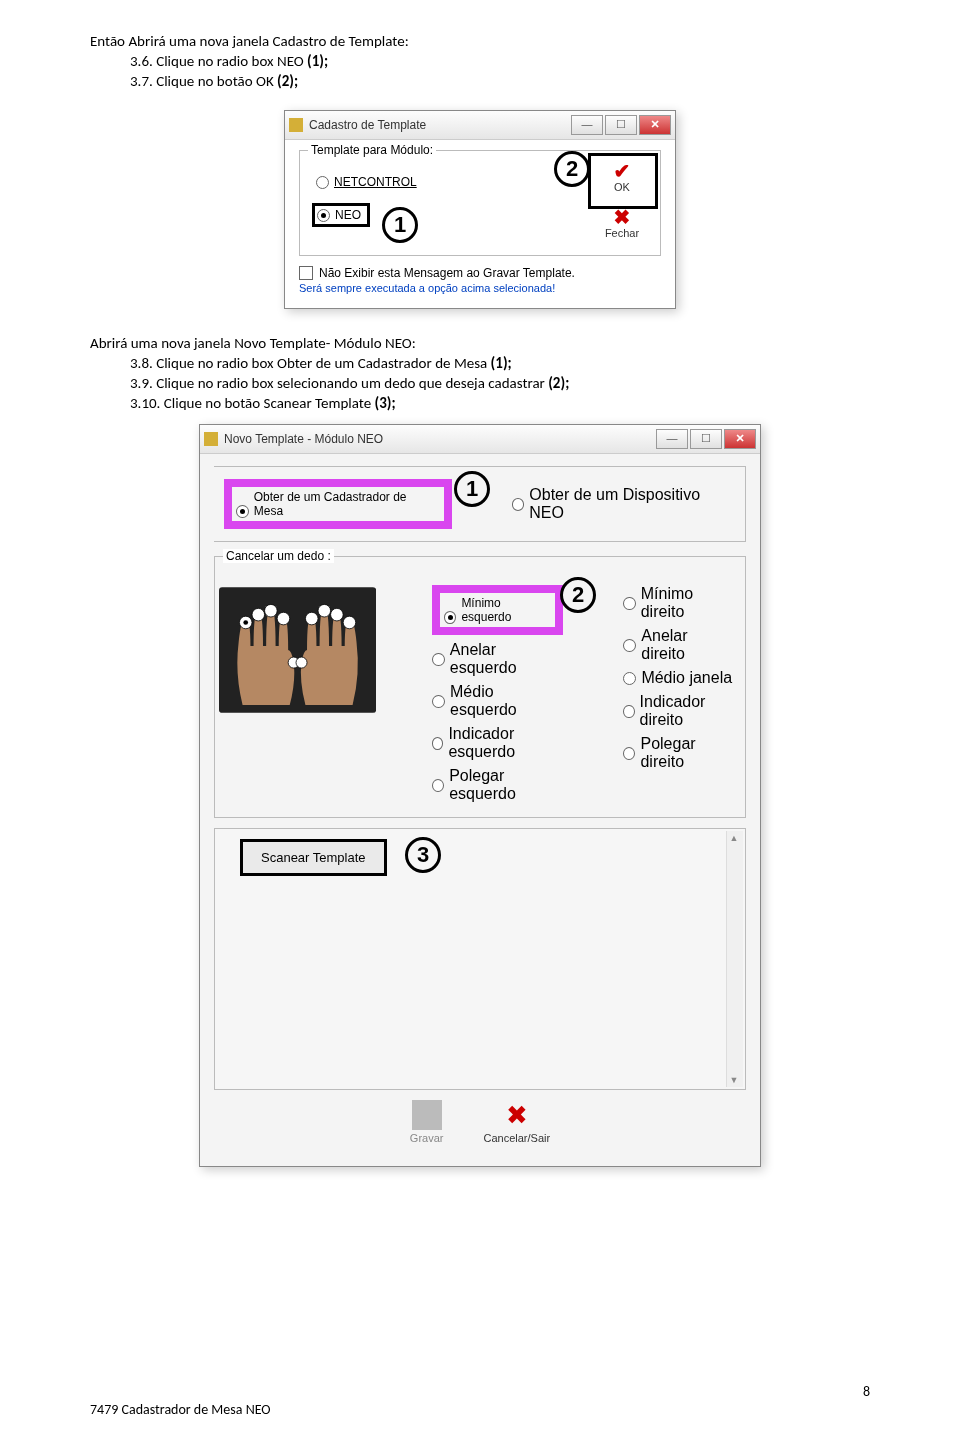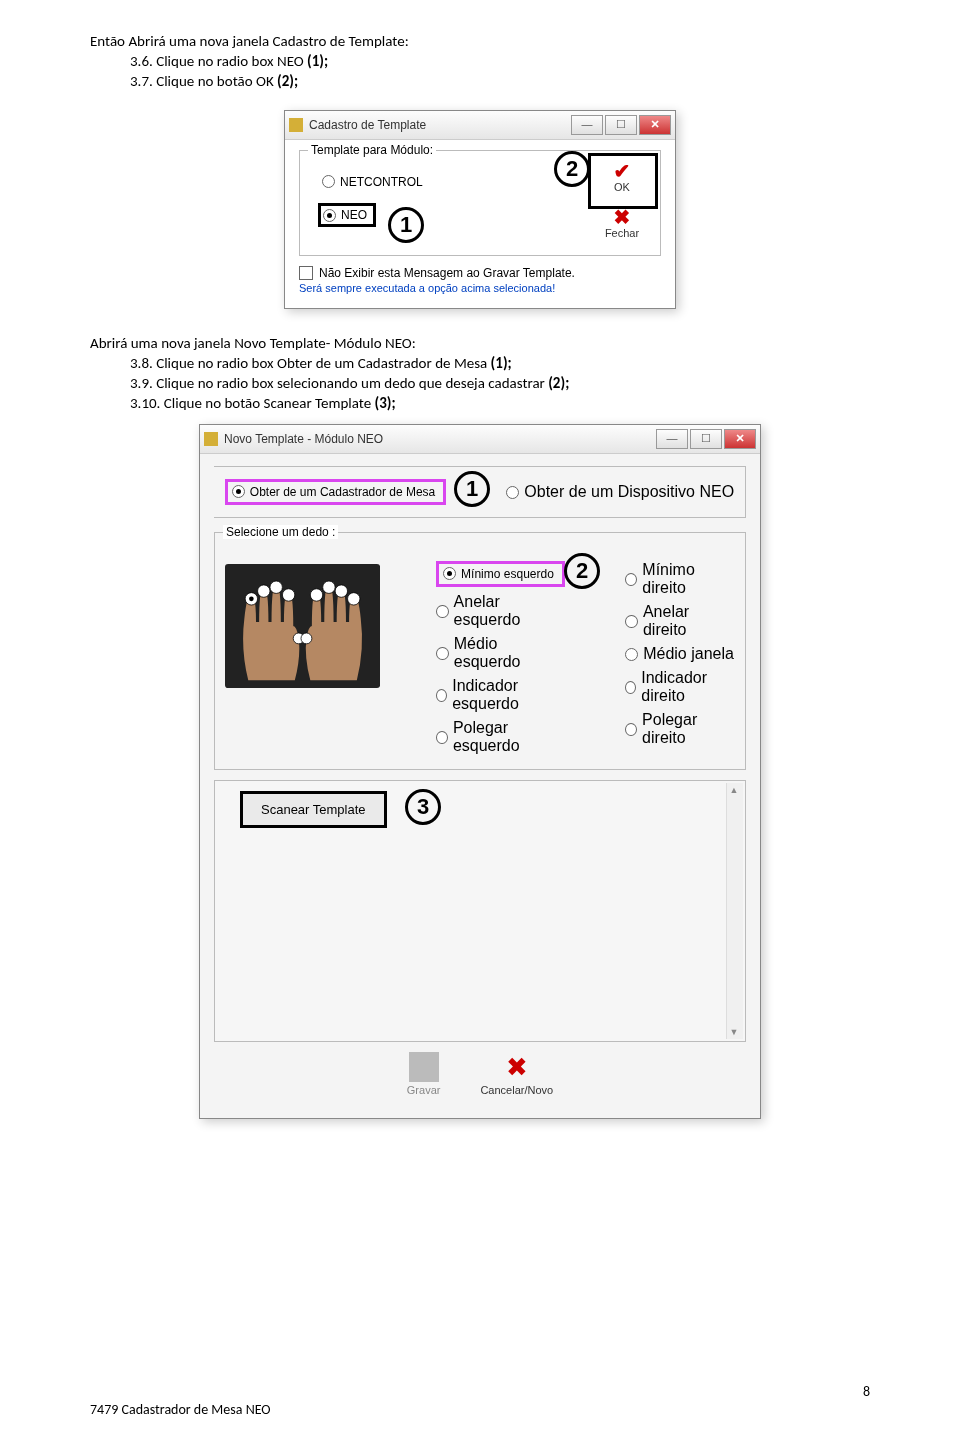--- a/index.html
+++ b/index.html
@@ -56,33 +56,33 @@
   .win-close {
     background: linear-gradient(#e88,#c33);
     color: #fff; font-weight: bold;
   }
   .d1-body {
     padding: 10px 14px 14px 14px;
     position: relative;
   }
   .group {
     border: 1px solid #bbb;
-    padding: 18px 10px 14px 10px;
+    padding: 18px 10px 14px 4px;
     position: relative;
     margin-bottom: 8px;
   }
   .group-title {
     position: absolute;
     top: -8px; left: 8px;
     background: #fff;
     padding: 0 3px;
     font-size: 12px;
     color: #000;
   }
-  .radio-row { margin: 6px 0 6px 12px; display: flex; align-items: flex-start; }
+  .radio-row { margin: 6px 0 6px 12px; display: flex; align-items: flex-end; text-decoration: underline; }
   .radio-dot {
     width: 11px; height: 11px; border-radius: 50%;
     border: 1px solid #666; margin-right: 5px;
     display: inline-flex; align-items: center; justify-content: center;
     background: #fff;
   }
   .radio-dot.sel::after {
     content: ''; width: 5px; height: 5px; border-radius: 50%; background: #000;
   }
   .d1-group1 { display: flex; }
@@ -155,21 +155,21 @@
     position: absolute; bottom: 12px; left: 90px; right: 90px;
     font-size: 14px;
   }
   .page-num { position:absolute; right:0; bottom:18px; font-size:14px;}
   
   .d2-top-row {
     display:flex; justify-content:center; gap:60px;
     border-top:1px solid #bbb; border-right:1px solid #bbb; border-bottom:1px solid #bbb;
     padding: 12px 10px; position:relative; background:#f4f4f4;
   }
-  .d2-hl { border:3px solid #d946ef; padding:3px 8px 3px 4px; display:inline-flex; align-items:flex-start;}
+  .d2-hl { border:8px solid #d946ef; padding:3px 8px 3px 4px; display:inline-flex; align-items:flex-end;}
 </style>
 </head>
 <body>
 
 <div class="page">
 
   <div class="text-line">Então Abrirá uma nova janela Cadastro de Template:</div>
   <div class="text-line indent">
     <span>3.6.  Clique no radio box NEO </span><b>(1);</b>
   </div>
@@ -253,21 +253,21 @@
           <span>Obter de um Cadastrador de Mesa</span>
         </span>
         <span class="radio-line">
           <span class="radio-dot"></span>
           <span>Obter de um Dispositivo NEO</span>
         </span>
         <div class="ann-circle" style="top:4px; left:240px;">1</div>
       </div>
 
       <div class="group" style="margin-top:14px; position:relative;">
-        <span class="group-title">Selecione um dedo :</span>
+        <span class="group-title">Cancelar um dedo :</span>
         <div class="hands-row">
 
           <svg class="hands-svg" viewBox="0 0 200 160">
             <rect x="0" y="0" width="200" height="160" fill="#222" rx="4"></rect>
 
             <path d="M30 150 Q20 110 25 70 Q28 40 34 40 Q40 40 40 75 L44 75 Q44 30 50 30 Q56 30 56 75 L60 75 Q60 25 66 25 Q72 25 72 75 L76 75 Q76 35 82 35 Q88 35 88 80 Q92 80 95 95 Q98 120 90 150 Z" fill="#b58863"></path>
 
             <path d="M170 150 Q180 110 175 70 Q172 40 166 40 Q160 40 160 75 L156 75 Q156 30 150 30 Q144 30 144 75 L140 75 Q140 25 134 25 Q128 25 128 75 L124 75 Q124 35 118 35 Q112 35 112 80 Q108 80 105 95 Q102 120 110 150 Z" fill="#b58863"></path>
 
             <circle cx="34" cy="45" r="8" fill="#fff" stroke="#000"></circle>
@@ -344,21 +344,21 @@
         </div>
       </div>
 
       <div class="bottom-btns">
         <div class="bbtn">
           <div class="bbtn-icon gravar-ico"></div>
           <span>Gravar</span>
         </div>
         <div class="bbtn" style="color:#333;">
           <div class="bbtn-icon" style="color:#c00;font-size:26px;line-height:30px;">✖</div>
-          <span>Cancelar/Novo</span>
+          <span>Cancelar/Sair</span>
         </div>
       </div>
     </div>
   </div>
 
   <div class="footer">
     <span>7479 Cadastrador de Mesa NEO</span>
     <span class="page-num">8</span>
   </div>
 </div>

